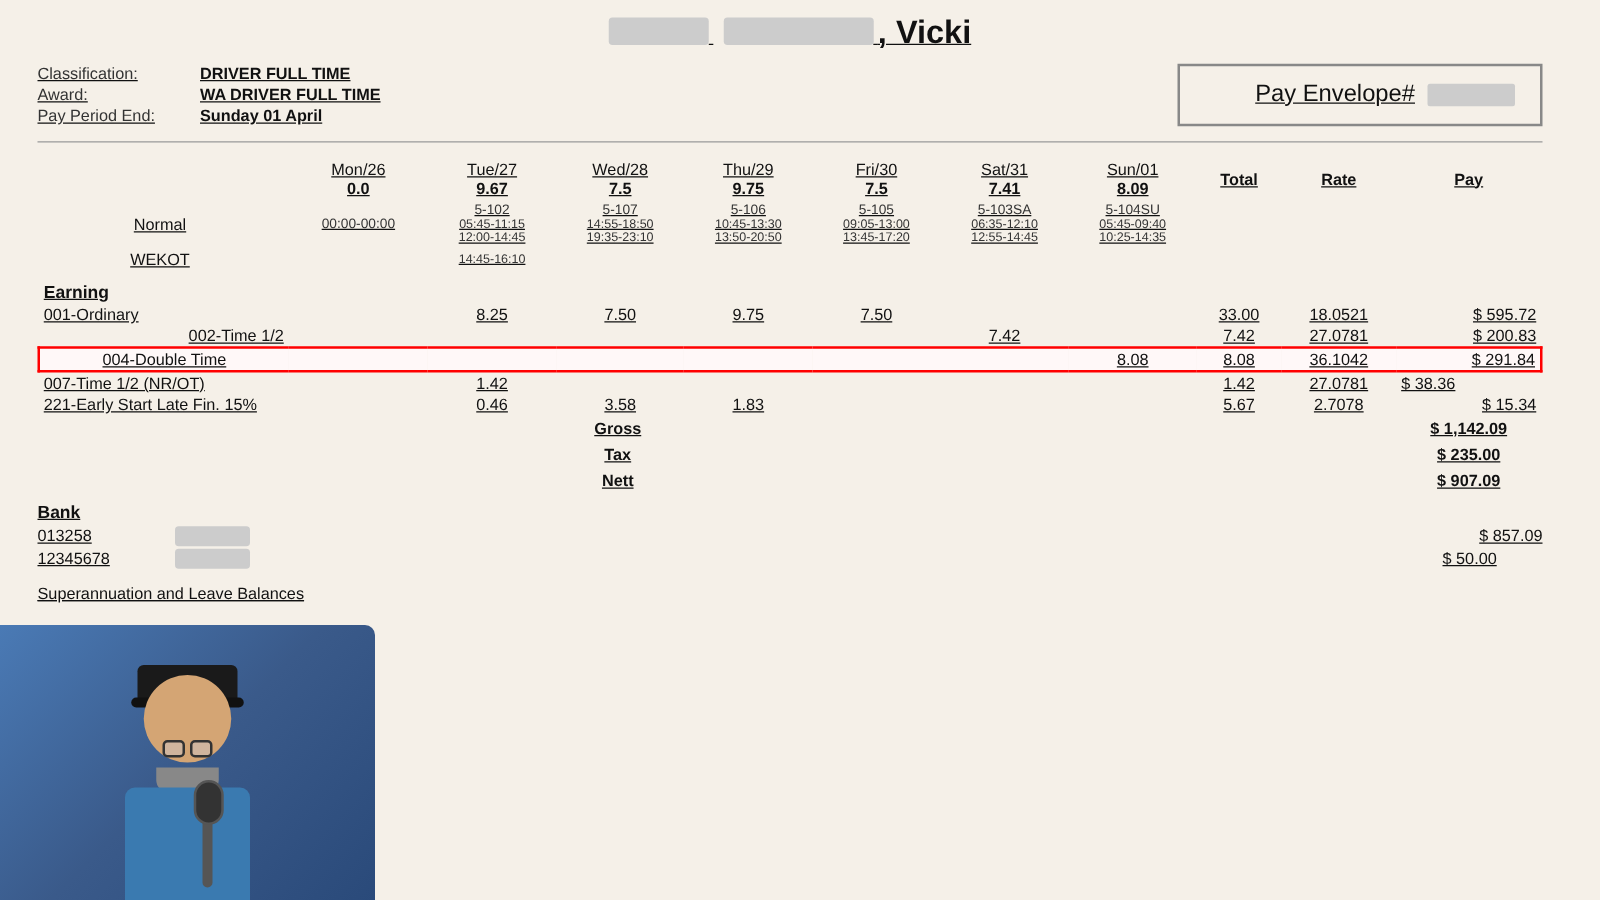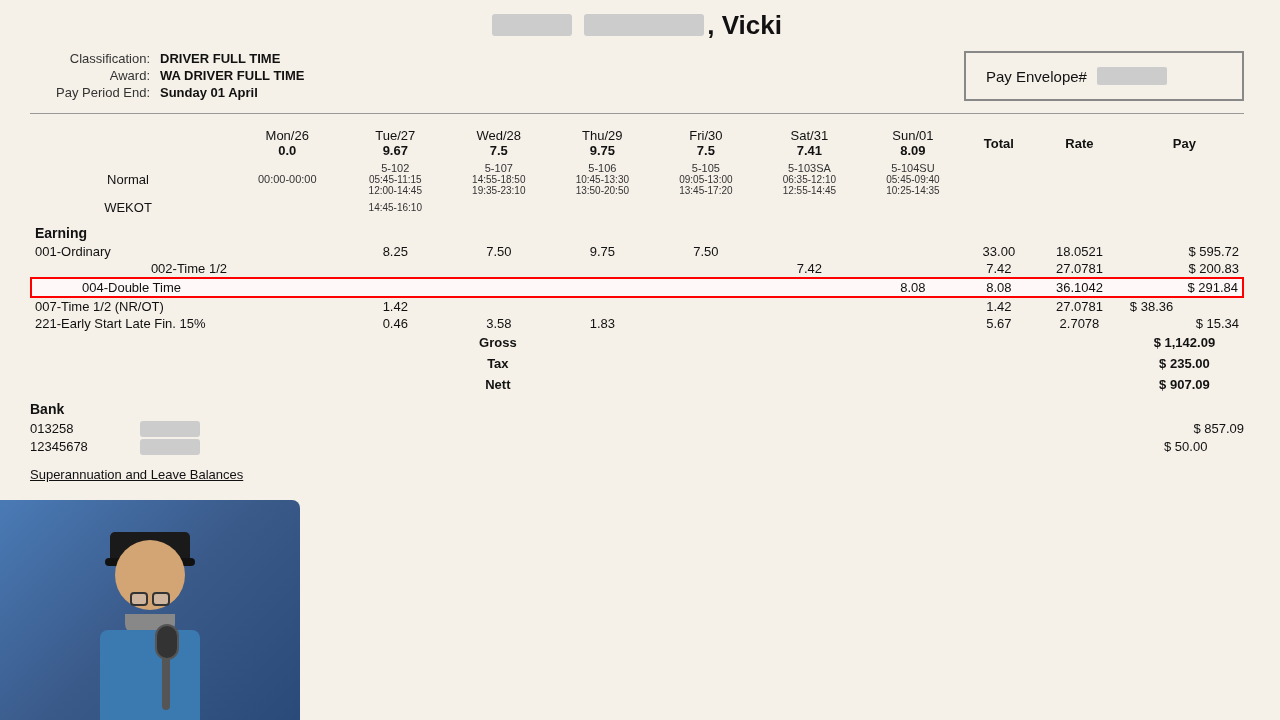--- a/index.html
+++ b/index.html
@@ -8,22 +8,23 @@
       font-family: Arial, sans-serif;
       font-size: 13px;
       color: #111;
       width: 1280px;
       height: 720px;
       overflow: hidden;
       position: relative;
     }
 
     .page-content {
-      padding: 10px 36px 10px 30px;
+      padding: 10px 46px 10px 30px;
       position: relative;
+      text-decoration: underline;
     }
 
     .header-area {
       text-align: center;
       margin-bottom: 10px;
     }
 
     .name-title {
       font-size: 26px;
       font-weight: bold;
@@ -41,21 +42,20 @@
       display: flex;
       justify-content: space-between;
       align-items: flex-start;
       margin: 8px 0 0 0;
     }
 
     .info-left {
       display: flex;
       flex-direction: column;
       gap: 2px;
-      text-align: right;
     }
 
     .info-line {
       display: flex;
       gap: 10px;
     }
 
     .info-label {
       color: #333;
       min-width: 120px;
@@ -69,21 +69,22 @@
       border: 2px solid #888;
       padding: 10px 20px;
       display: flex;
       align-items: center;
       gap: 10px;
       min-width: 280px;
       min-height: 50px;
     }
 
     .pay-env-label {
-      font-size: 15px;
+      font-size: 19px;
+      margin-left: 40px;
     }
 
     .pay-env-value {
       background: #ccc;
       width: 70px;
       height: 18px;
       border-radius: 2px;
       display: inline-block;
     }
 

